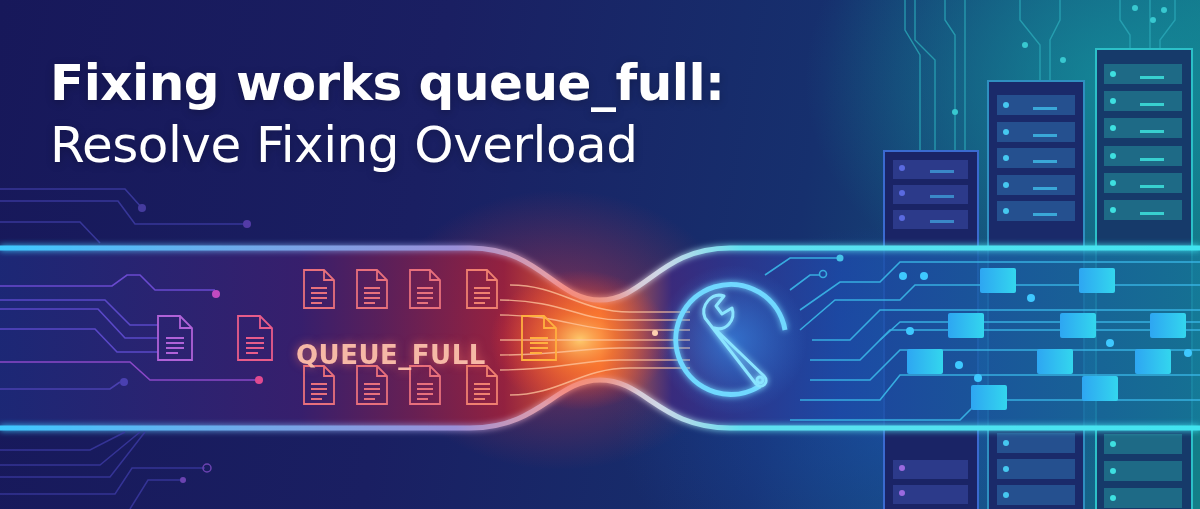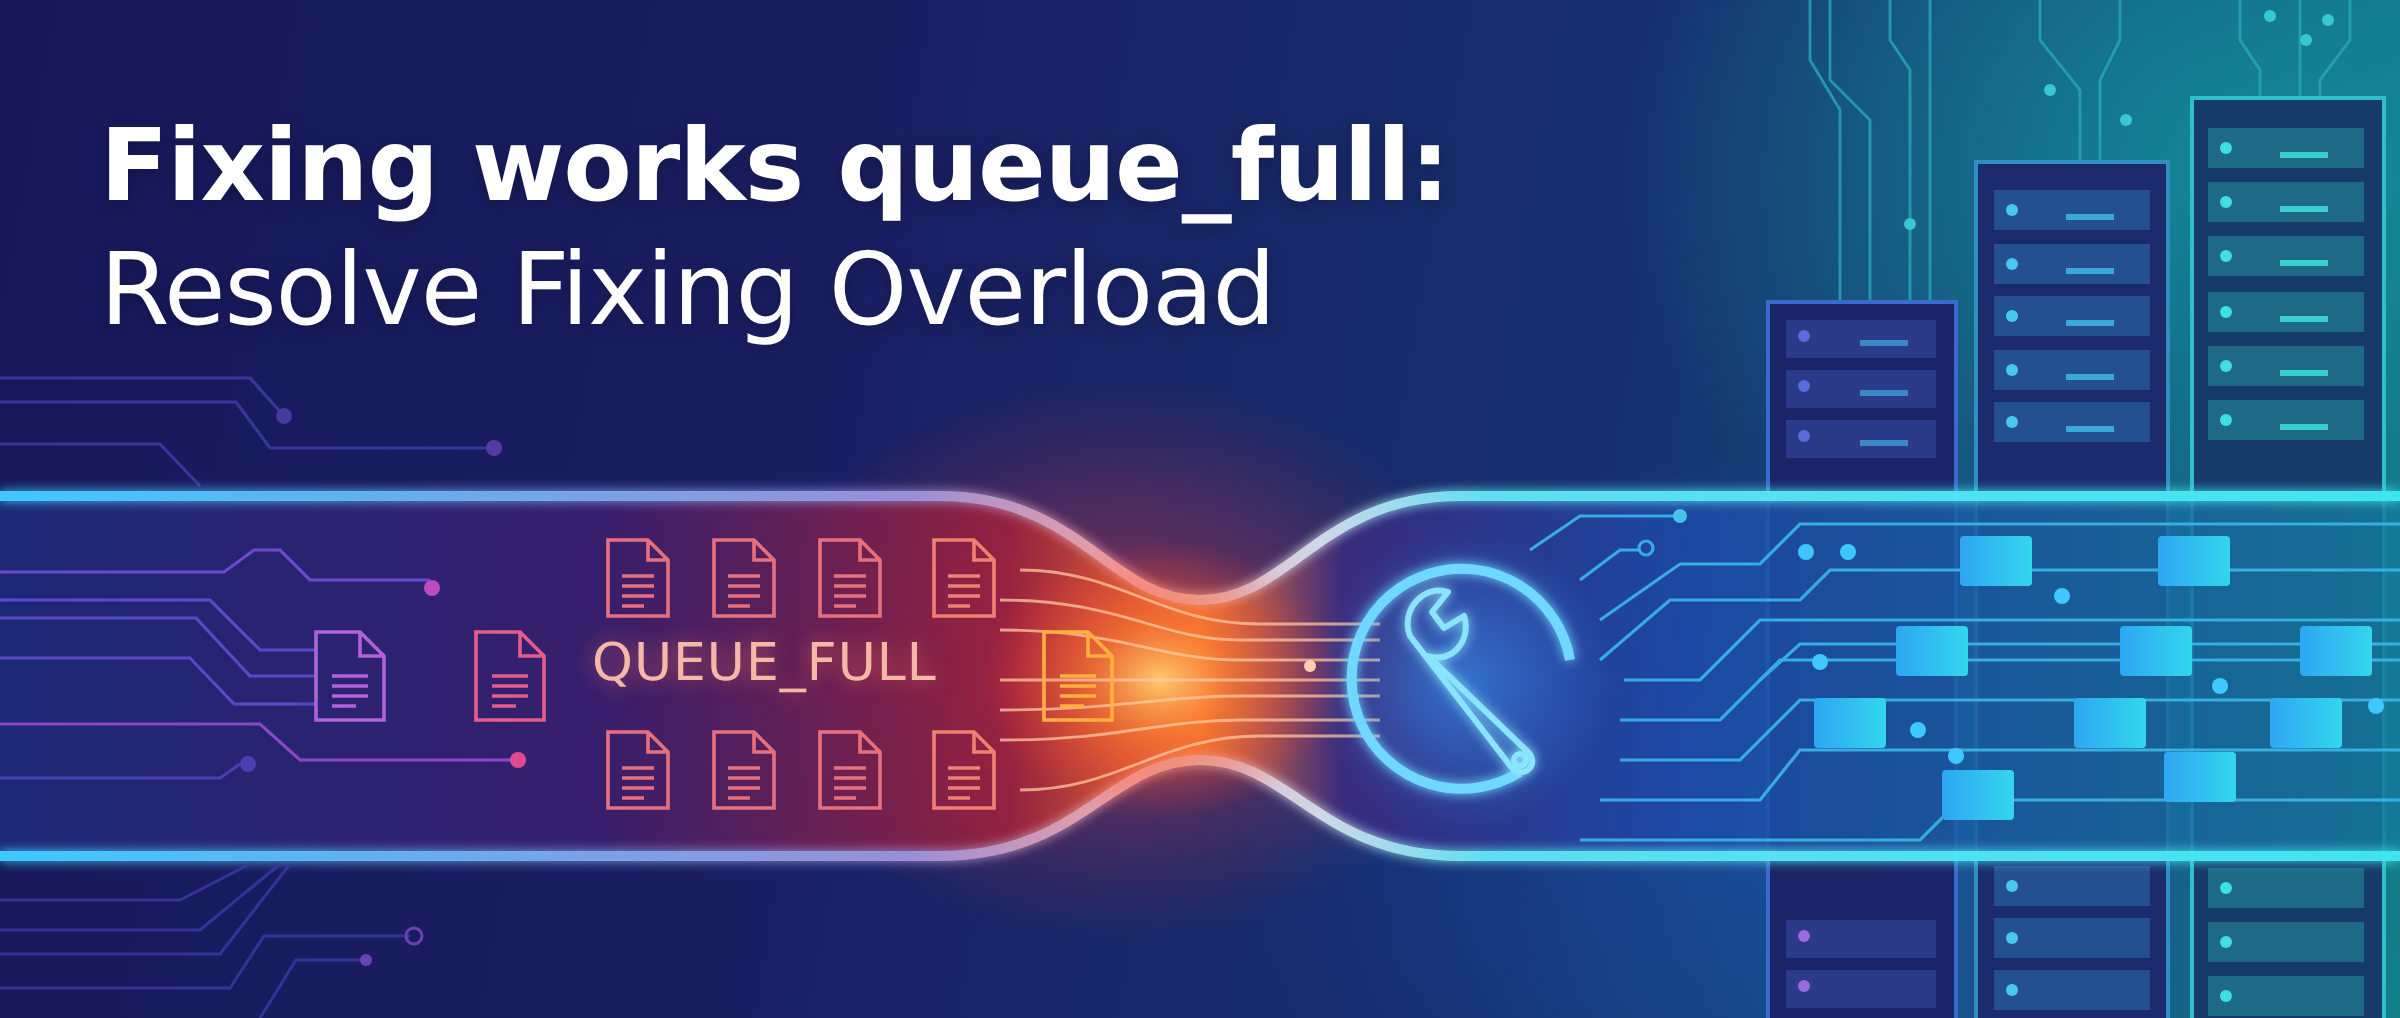--- a/index.html
+++ b/index.html
@@ -14,22 +14,22 @@
   }
   svg.art { position: absolute; left: 0; top: 0; }
   .title {
     position: absolute; left: 50px; top: 52px; color: #ffffff;
     font-family: "DejaVu Sans", sans-serif; letter-spacing: -0.5px;
     text-shadow: 0 2px 8px rgba(0,0,0,0.25);
   }
   .title .line1 { font-size: 50px; font-weight: bold; line-height: 62px; white-space: nowrap; }
   .title .line2 { font-size: 50px; font-weight: normal; line-height: 62px; white-space: nowrap; }
   .queue-label {
-    position: absolute; left: 296px; top: 317px;
-    font-family: "DejaVu Sans", sans-serif; font-weight: normal; font-size: 26px;
+    position: absolute; left: 296px; top: 340px;
+    font-family: "DejaVu Sans", sans-serif; font-weight: bold; font-size: 26px;
     color: #f6b8a6; letter-spacing: 0.5px; white-space: nowrap;
     text-shadow: 0 0 10px rgba(255,120,100,0.6);
   }
 </style>
 </head>
 <body>
 
 <div class="banner">
 
   <svg class="art" width="1200" height="509" viewBox="0 0 1200 509">

